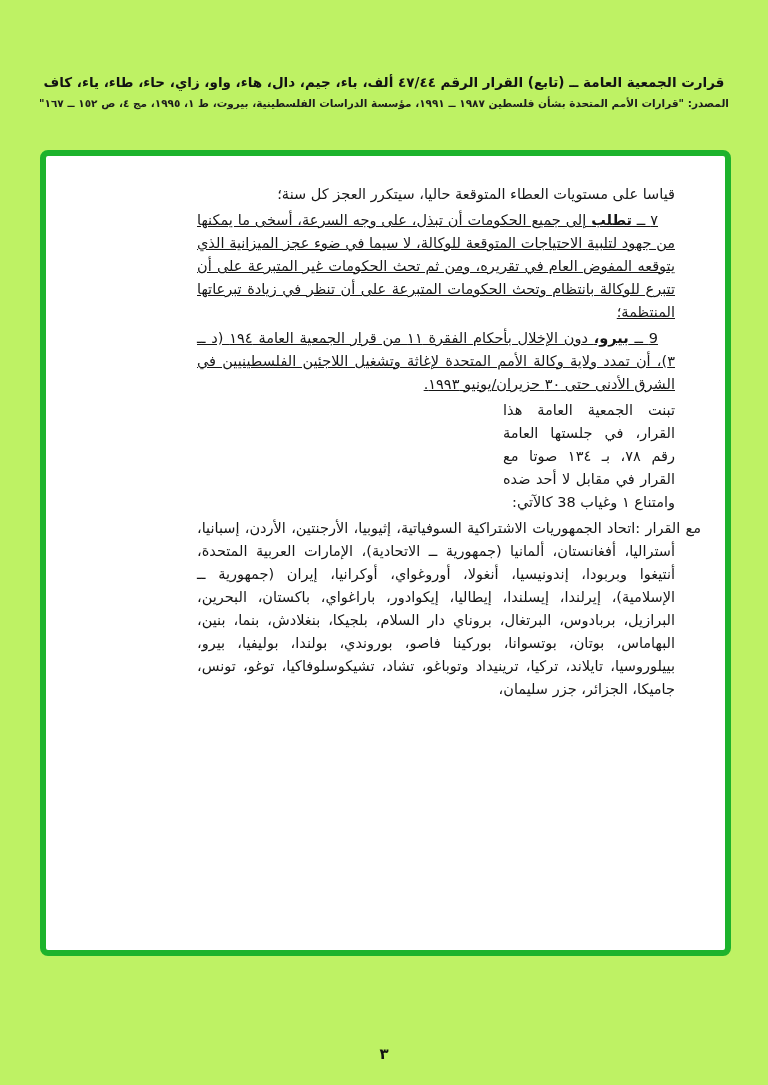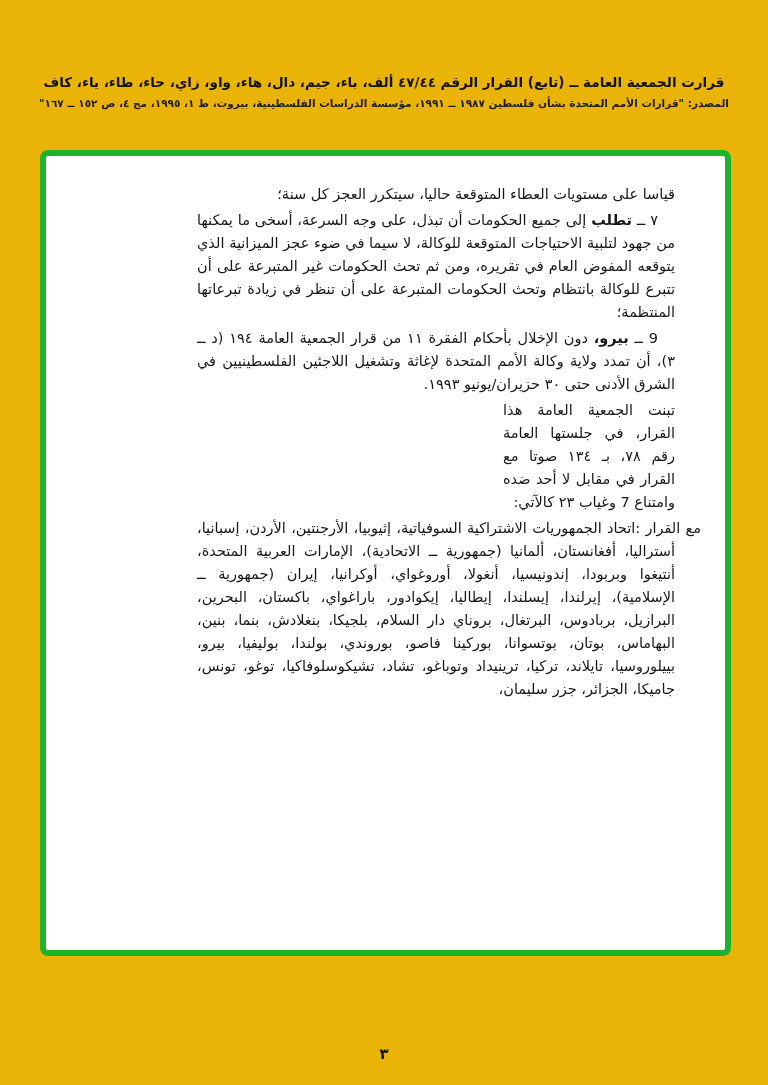--- a/index.html
+++ b/index.html
@@ -3,21 +3,21 @@
 <meta charset="utf-8">
 <style>
   html,body { margin:0; padding:0; }
   body {
     width:768px; height:1085px;
     background:#ffffff;
     font-family:"DejaVu Sans", sans-serif;
     position:relative;
     overflow:hidden;
   }
-  .page { position:absolute; inset:0; background:#eab308;padding-left:23px; }
+  .page { position:absolute; inset:0; background:#bef264;padding-left:23px; }
 
   
   .doc-header { position:absolute; top:74px; left:20px; right:20px; text-align:center; direction:rtl; }
   .doc-title {
     font-size:13.5px; font-weight:bold; color:#121212;
     white-space:nowrap; letter-spacing:0;
   }
   .doc-source {
     margin-top:7px; font-size:10.5px; font-weight:bold; color:#1c1c1c;
     white-space:nowrap;
@@ -32,21 +32,21 @@
     background:#ffffff;
   }
 
   
   .content {
     position:absolute; top:27px; right:50px; width:478px;
     direction:rtl; text-align:justify;
     font-size:14.5px; line-height:23px; color:#161616;
   }
   .content p { margin:0 0 3px 0; }
-  .para.op { text-indent:17px; }      
+  .para.op { text-indent:17px;text-decoration:underline; }      
   .lead { font-weight:bold; }         
 
   
   .adoption {
     width:172px;
     margin:5px 310px 5px auto;
     text-align:justify;
   }
 
   
@@ -71,21 +71,21 @@
 
   <div class="frame">
     <div class="content" lang="ar">
 
       <p class="para">قياسا على مستويات العطاء المتوقعة حاليا، سيتكرر العجز كل سنة؛</p>
 
       <p class="para op"><span>٧ ــ </span><span class="lead">تطلب</span><span> إلى جميع الحكومات أن تبذل، على وجه السرعة، أسخى ما يمكنها من جهود لتلبية الاحتياجات المتوقعة للوكالة، لا سيما في ضوء عجز الميزانية الذي يتوقعه المفوض العام في تقريره، ومن ثم تحث الحكومات غير المتبرعة على أن تتبرع للوكالة بانتظام وتحث الحكومات المتبرعة على أن تنظر في زيادة تبرعاتها المنتظمة؛</span></p>
 
       <p class="para op"><span>9 ــ </span><span class="lead">بيرو،</span><span> دون الإخلال بأحكام الفقرة ١١ من قرار الجمعية العامة ١٩٤ (د ــ ٣)، أن تمدد ولاية وكالة الأمم المتحدة لإغاثة وتشغيل اللاجئين الفلسطينيين في الشرق الأدنى حتى ٣٠ حزيران/يونيو ١٩٩٣.</span></p>
 
-      <p class="adoption">تبنت الجمعية العامة هذا القرار، في جلستها العامة رقم ٧٨، بـ ١٣٤ صوتا مع القرار في مقابل لا أحد ضده وامتناع 7 وغياب ٢٣ كالآتي:</p>
+      <p class="adoption">تبنت الجمعية العامة هذا القرار، في جلستها العامة رقم ٧٨، بـ ١٣٤ صوتا مع القرار في مقابل لا أحد ضده وامتناع ١ وغياب 38 كالآتي:</p>
 
       <p class="vote"><span class="vote-label">مع القرار :</span><span>اتحاد الجمهوريات الاشتراكية السوفياتية، إثيوبيا، الأرجنتين، الأردن، إسبانيا، أستراليا، أفغانستان، ألمانيا (جمهورية ــ الاتحادية)، الإمارات العربية المتحدة، أنتيغوا وبربودا، إندونيسيا، أنغولا، أوروغواي، أوكرانيا، إيران (جمهورية ــ الإسلامية)، إيرلندا، إيسلندا، إيطاليا، إيكوادور، باراغواي، باكستان، البحرين، البرازيل، بربادوس، البرتغال، بروناي دار السلام، بلجيكا، بنغلادش، بنما، بنين، البهاماس، بوتان، بوتسوانا، بوركينا فاصو، بوروندي، بولندا، بوليفيا، بيرو، بييلوروسيا، تايلاند، تركيا، ترينيداد وتوباغو، تشاد، تشيكوسلوفاكيا، توغو، تونس، جاميكا، الجزائر، جزر سليمان،</span></p>
 
     </div>
   </div>
 
   <div class="page-number">٣</div>
 
 </div>
 

